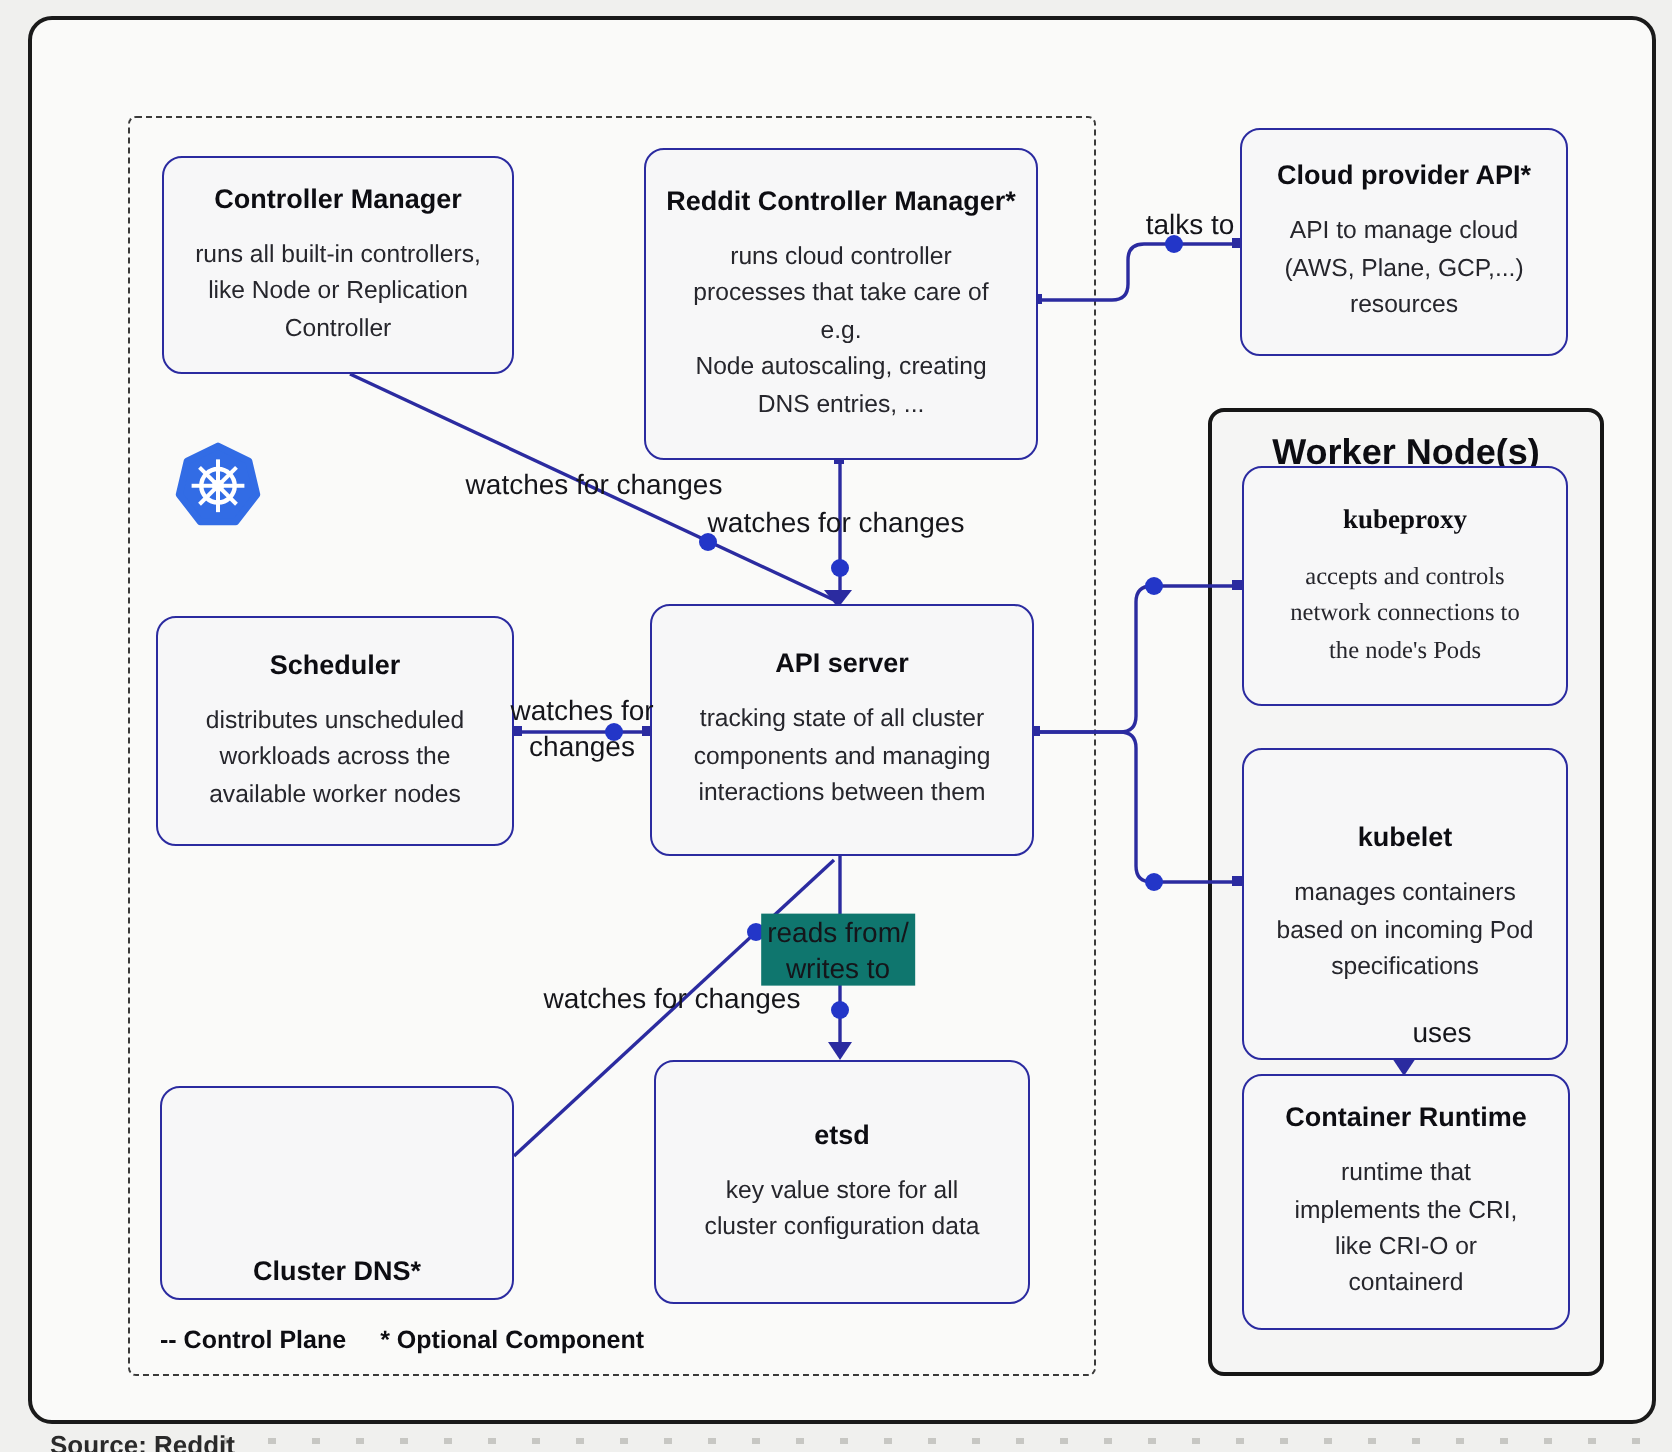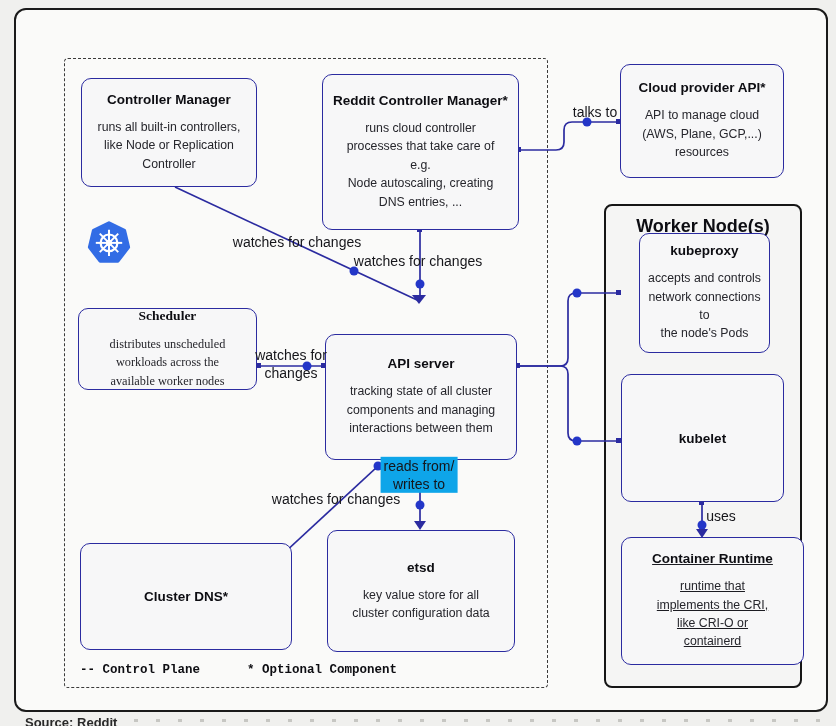--- a/index.html
+++ b/index.html
@@ -31,42 +31,42 @@
     position:absolute; background:#f7f7f8;
     border:1.6px solid #2b2ba0; border-radius:10px;
     display:flex; flex-direction:column; align-items:center; justify-content:center;
     gap:11px; text-align:center; padding:6px 8px;
   }
   .node-title { font-weight:700; font-size:13.5px; color:#0d0d12; }
   .node-body { font-size:12.3px; line-height:1.5; color:#26262c; white-space:pre-line; }
   #node-controller-manager   { left:81px;  top:78px;  width:176px; height:109px; }
   #node-cloud-controller-manager { left:322px; top:74px; width:197px; height:156px; }
   #node-cloud-provider-api   { left:620px; top:64px;  width:164px; height:114px; }
-  #node-scheduler            { left:78px;  top:308px; width:179px; height:82px;font-family:Liberation Serif, serif; }
-  #node-api-server           { left:325px; top:302px; width:192px; height:126px;margin-top:32px; }
-  #node-cluster-dns          { left:80px;  top:543px; width:212px; height:107px; }
+  #node-scheduler            { left:78px;  top:308px; width:179px; height:115px; }
+  #node-api-server           { left:325px; top:302px; width:192px; height:126px; }
+  #node-cluster-dns          { left:80px;  top:543px; width:177px; height:107px;justify-content:flex-end; }
   #node-etsd                 { left:327px; top:530px; width:188px; height:122px; }
-  #node-kubeproxy            { left:639px; top:233px; width:131px; height:120px; }
-  #node-kubelet              { left:621px; top:374px; width:163px; height:128px; }
-  #node-container-runtime    { left:621px; top:537px; width:183px; height:128px;text-decoration:underline; }
+  #node-kubeproxy            { left:621px; top:233px; width:163px; height:120px;font-family:Liberation Serif, serif; }
+  #node-kubelet              { left:621px; top:374px; width:163px; height:156px; }
+  #node-container-runtime    { left:621px; top:537px; width:164px; height:128px; }
   .edge-label {
     position:absolute; transform:translate(-50%,-50%);
     font-size:14px; color:#15151a; text-align:center;
     white-space:pre-line; line-height:1.3;
   }
   #lbl-cm-watches    { left:297px; top:242px; }
   #lbl-ccm-watches   { left:418px; top:261px; }
   #lbl-talks-to      { left:595px; top:112px; }
   #lbl-sched-watches { left:291px; top:364px; }
-  #lbl-reads-writes  { left:419px; top:475px; background:#0ea5e9; padding:0 3px; }
+  #lbl-reads-writes  { left:419px; top:475px; background:#0f766e; padding:0 3px; }
   #lbl-dns-watches   { left:336px; top:499px; }
   #lbl-uses          { left:721px; top:516px; }
   .legend {
     position:absolute; left:80px; top:663px; width:420px;
-    display:flex; gap:47px; font-weight:700; font-size:12.5px; color:#0d0d12;font-family:Liberation Mono, monospace;
+    display:flex; gap:17px; font-weight:700; font-size:12.5px; color:#0d0d12;
   }
   .k8s-logo { position:absolute; left:87px; top:220px; width:44px; height:44px; }
   .caption {
     position:absolute; left:25px; top:715px;
     font-weight:700; font-size:13px; color:#2a2a2a;
   }
   .bottom-dots {
     position:absolute; left:112px; top:719px; width:716px; height:3px;
     background:repeating-linear-gradient(90deg,#c7c7c3 0 4px, transparent 4px 22px);
   }
@@ -168,20 +168,23 @@
 
 <div class="node" id="node-kubeproxy">
   <div class="node-title">kubeproxy</div>
   <div class="node-body">accepts and controls
 network connections to
 the node's Pods</div>
 </div>
 
 <div class="node" id="node-kubelet">
   <div class="node-title">kubelet</div>
+  <div class="node-body">manages containers
+based on incoming Pod
+specifications</div>
 </div>
 
 <div class="node" id="node-container-runtime">
   <div class="node-title">Container Runtime</div>
   <div class="node-body">runtime that
 implements the CRI,
 like CRI-O or
 containerd</div>
 </div>
 

